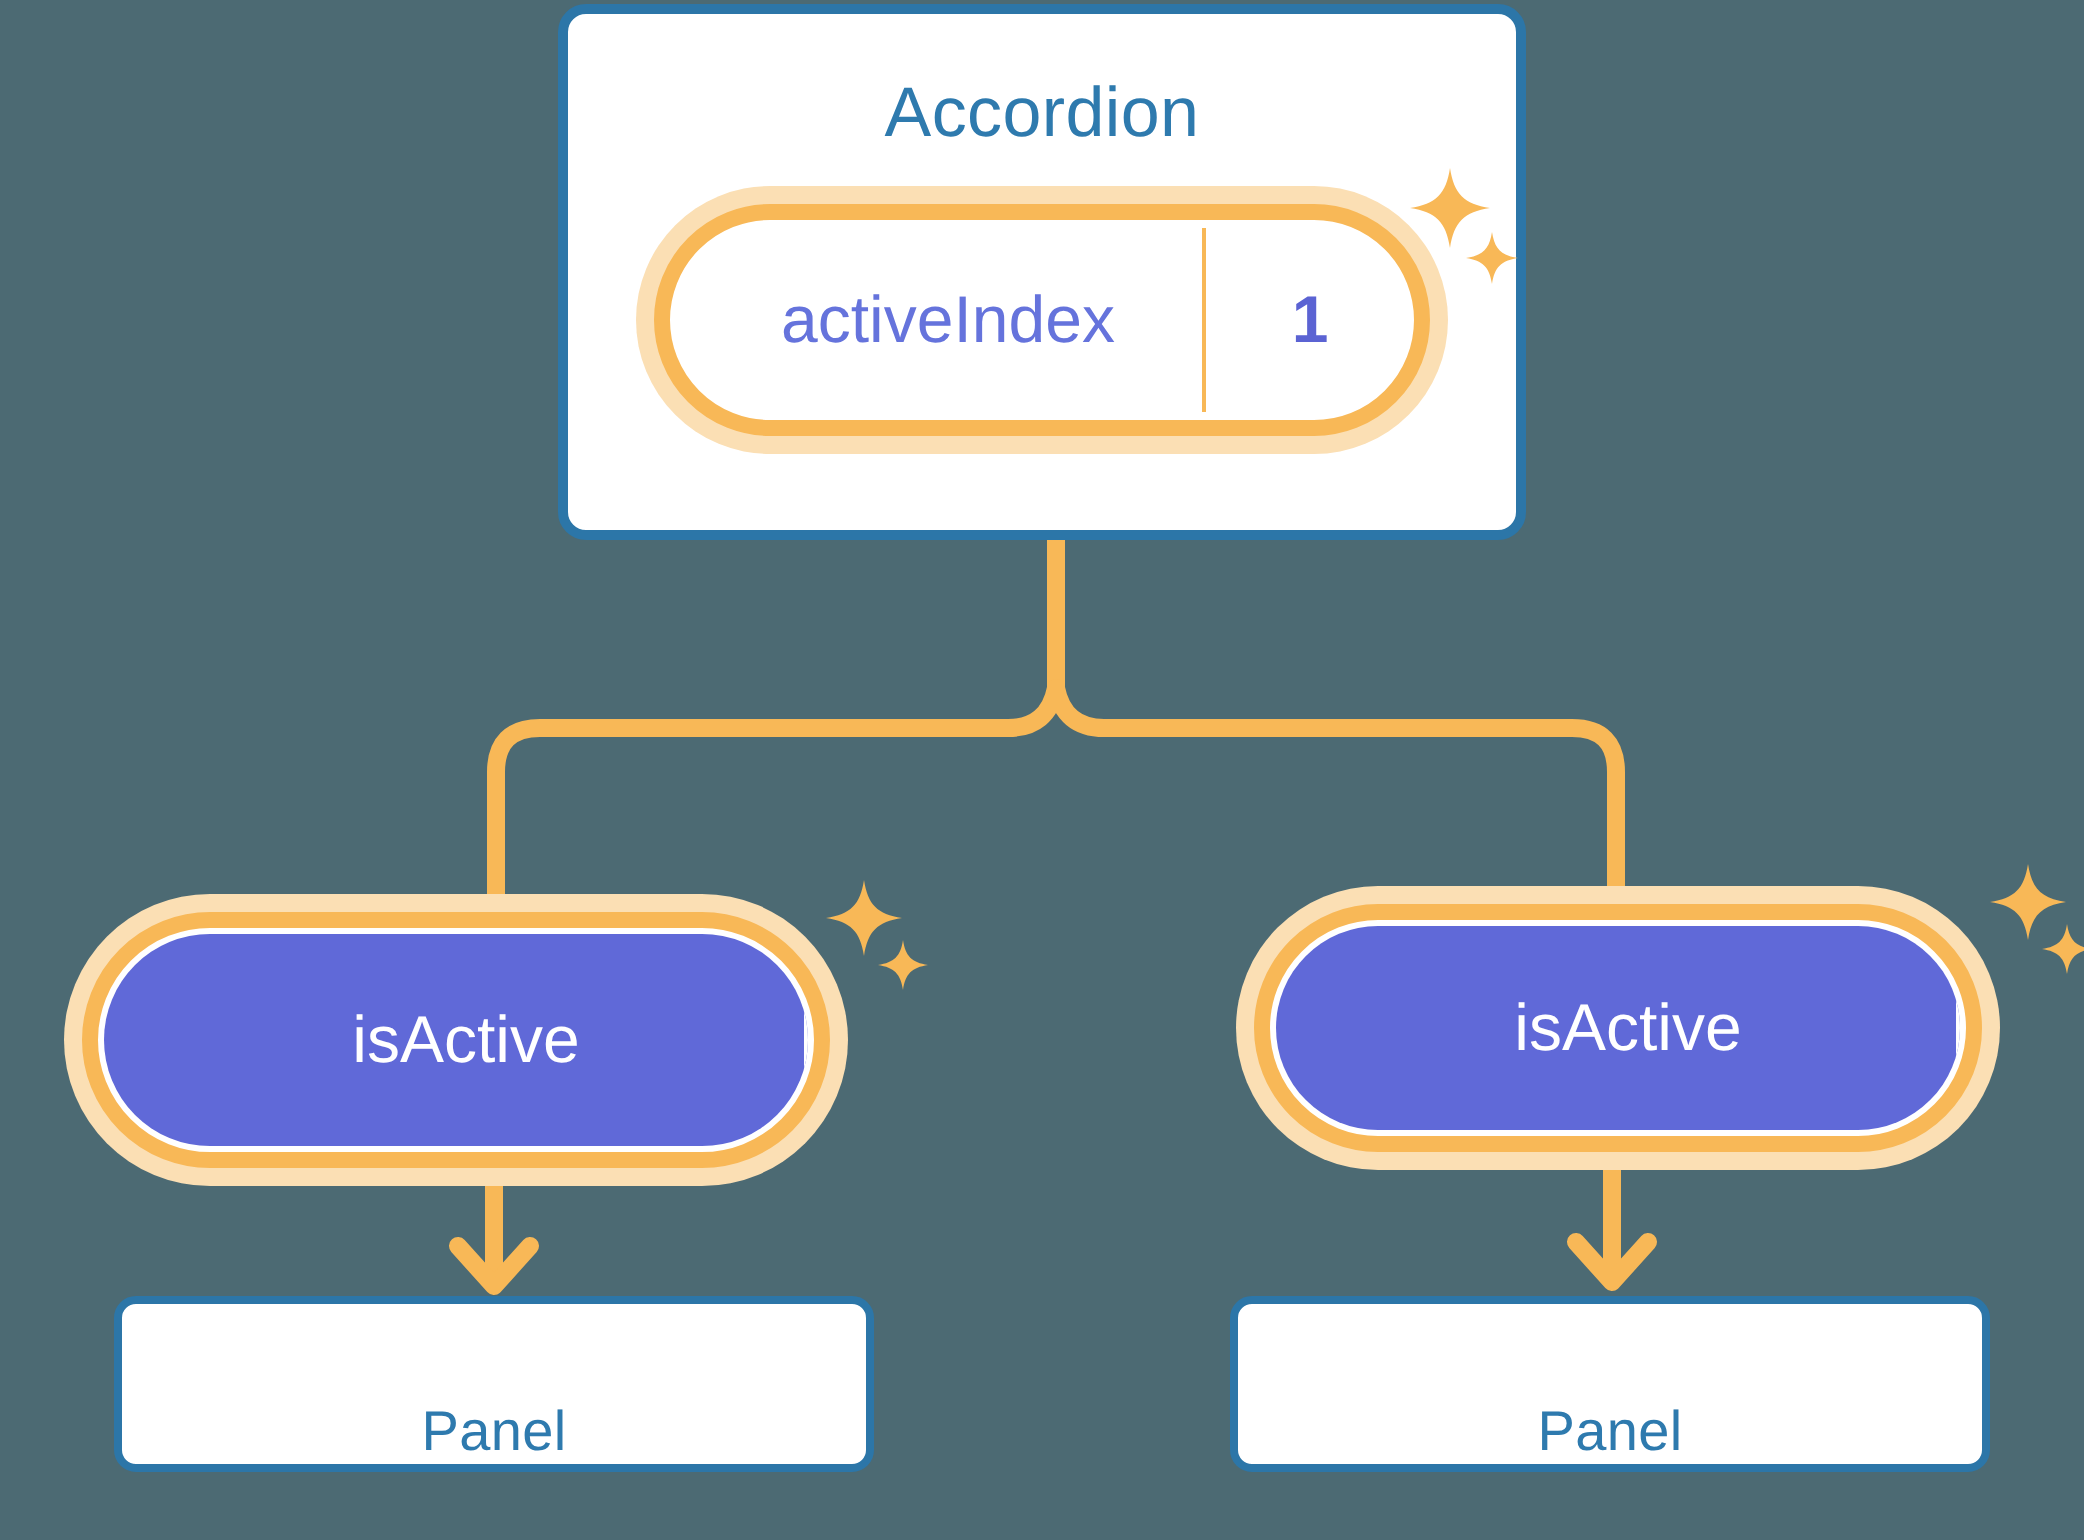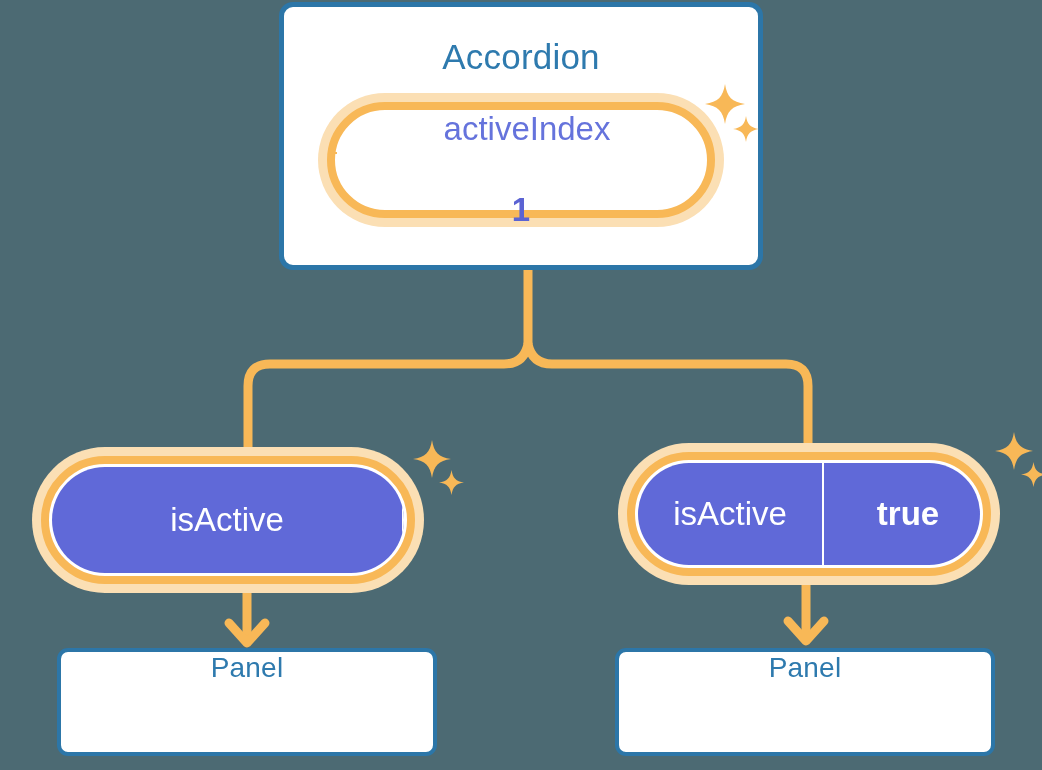--- a/index.html
+++ b/index.html
@@ -58,25 +58,25 @@
   }
   #accordion-card .card-title {
     margin-top: 30px;
     font-size: 35px;
   }
 
   
   .panel-card {
     top: 648px;
     width: 380px;
-    height: 108px;
+    height: 88px;
     border-width: 4px;
     border-radius: 11px;
     display: flex;
-    align-items: flex-start;
+    align-items: flex-end;
     justify-content: center;
   }
   #panel-card-left  { left: 42px; }
   #panel-card-right { left: 600px; }
   .panel-card .card-title { font-size: 28px; }
 
   
   .pill {
     position: absolute;
     display: flex;
@@ -94,21 +94,20 @@
     white-space: nowrap;
   }
 
   
   #state-pill {
     left: 312px;
     top: 102px;
     width: 388px;
     height: 116px;
     background: #FFFFFF;
-    flex-direction: column;
   }
   #state-pill .pill-key {
     flex: 1 1 auto;
     color: #6573DC;
     font-size: 33px;
     font-weight: 400;
     padding: 0 22px 0 34px;
   }
   #state-pill .pill-divider {
     width: 2px;
@@ -129,21 +128,20 @@
     padding: 3px;
   }
   .prop-pill .pill-inner {
     display: flex;
     align-items: stretch;
     width: 100%;
     height: 100%;
     background: #6069D8;
     border-radius: 999px;
     overflow: hidden;
-    gap: 12px;
   }
   .prop-pill .pill-key {
     flex: 1 1 auto;
     color: #FFFFFF;
     font-size: 33px;
     font-weight: 400;
     padding: 0 16px 0 28px;
   }
   .prop-pill .pill-divider {
     width: 2px;
@@ -246,21 +244,20 @@
     </svg>
     <svg class="sparkle" style="left:26px; top:30px;" width="25" height="25" viewBox="0 0 40 40">
       <path d="M20 0 C22 13 27 18 40 20 C27 22 22 27 20 40 C18 27 13 22 0 20 C13 18 18 13 20 0 Z" fill="#F8B857"></path>
     </svg>
   </div>
 
   <div class="pill prop-pill" id="prop-pill-right">
     <div class="pill-inner">
       <span class="pill-key">isActive</span>
       <span class="pill-divider"></span>
-      <span class="pill-val">true</span>
     </div>
   </div>
 
   <div class="sparkle-group" id="sparkles-right">
     <svg class="sparkle" style="left:0; top:0;" width="38" height="38" viewBox="0 0 40 40">
       <path d="M20 0 C22 13 27 18 40 20 C27 22 22 27 20 40 C18 27 13 22 0 20 C13 18 18 13 20 0 Z" fill="#F8B857"></path>
     </svg>
     <svg class="sparkle" style="left:26px; top:30px;" width="25" height="25" viewBox="0 0 40 40">
       <path d="M20 0 C22 13 27 18 40 20 C27 22 22 27 20 40 C18 27 13 22 0 20 C13 18 18 13 20 0 Z" fill="#F8B857"></path>
     </svg>

